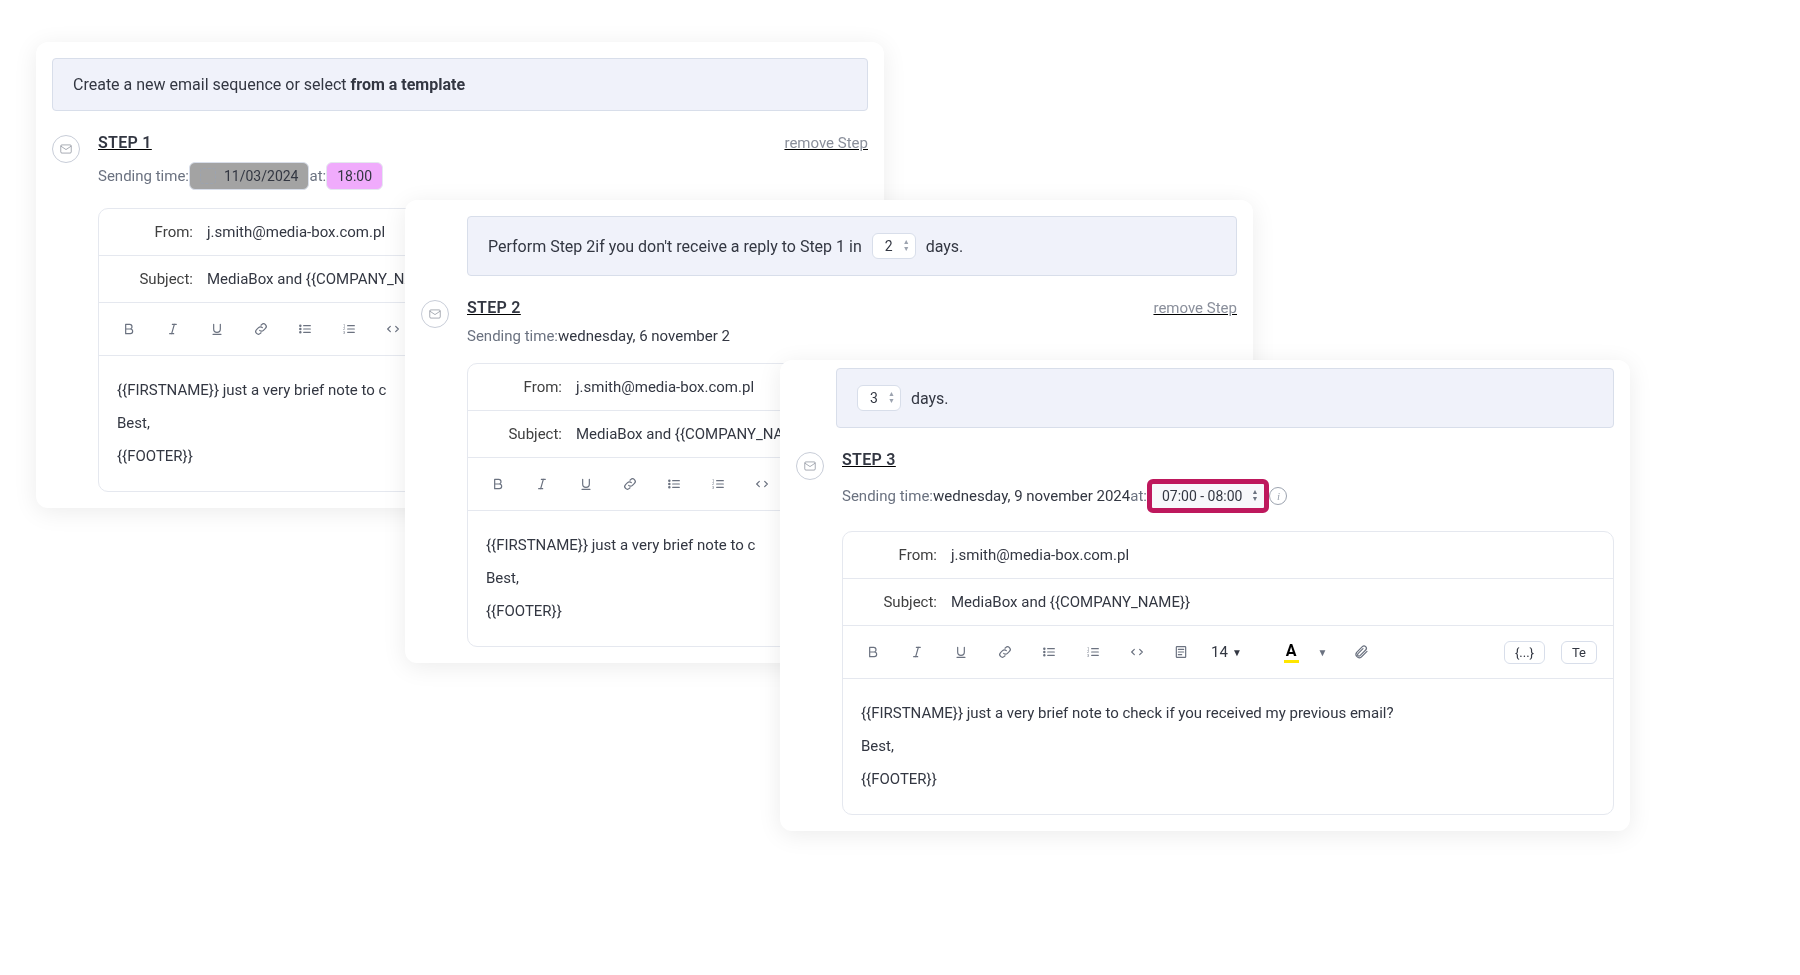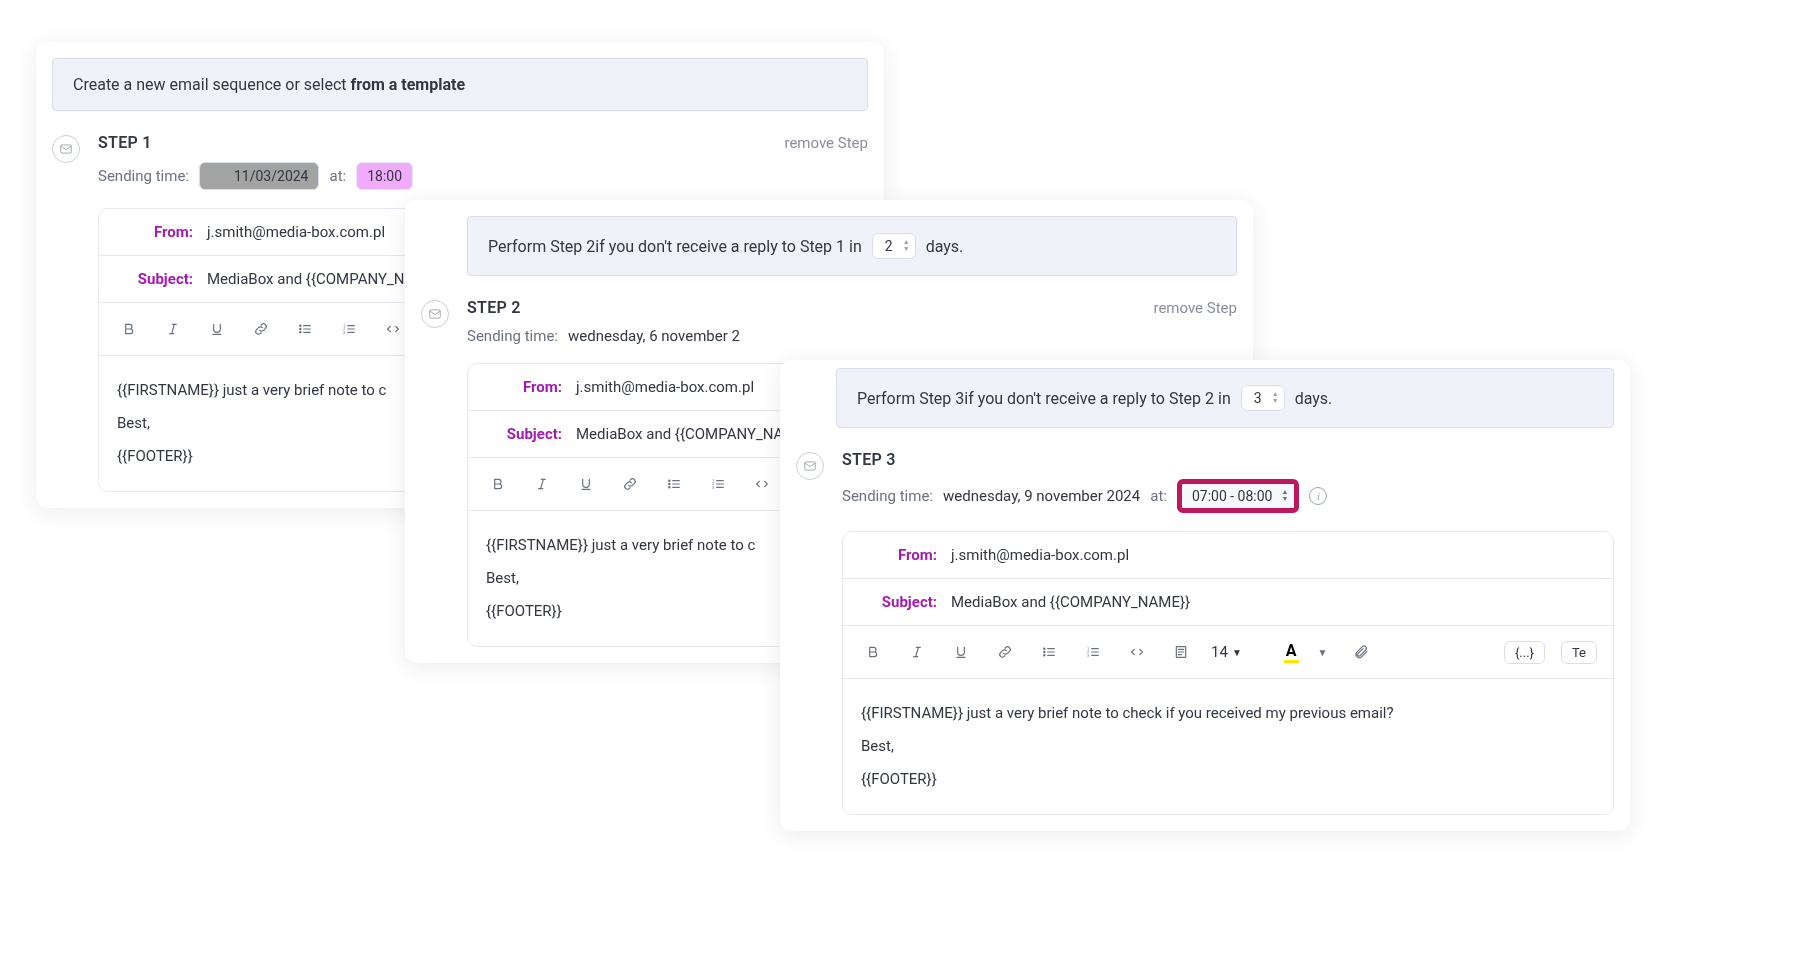--- a/index.html
+++ b/index.html
@@ -77,37 +77,37 @@
       stroke: #6b7280;
       fill: none;
     }
     .step-body {
       flex: 1;
     }
     .step-title-row {
       display: flex;
       justify-content: space-between;
       align-items: center;
+      text-decoration: underline;
     }
     .step-title {
       font-size: 16px;
       font-weight: 600;
       color: #333742;
       letter-spacing: 0.3px;
     }
     .remove-step {
       font-size: 15px;
       color: #8a8f9b;
       cursor: pointer;
     }
     .sending-time-row {
       margin-top: 10px;
       display: flex;
       align-items: center;
-      gap: 10px;
       font-size: 15px;
       color: #6b7280;
     }
     .sending-label {
       color: #6b7280;
     }
     .date-input {
       display: inline-flex;
       align-items: center;
       gap: 8px;
@@ -144,24 +144,23 @@
     }
     .email-field-row {
       display: flex;
       align-items: center;
       padding: 14px 18px;
       border-bottom: 1px solid #e5e8ef;
     }
     .email-field-label {
       width: 76px;
       text-align: right;
-      color: #a21caf;
+      color: #404040;
       font-size: 15px;
       margin-right: 14px;
-      font-weight: bold;
     }
     .email-field-value {
       color: #333742;
       font-size: 15px;
     }
     .toolbar {
       display: flex;
       align-items: center;
       gap: 16px;
       padding: 12px 16px;
@@ -484,21 +483,20 @@
       <div>{{FIRSTNAME}} just a very brief note to c</div>
       <div>Best,</div>
       <div>{{FOOTER}}</div>
     </div>
   </div>
 </div>
 
 <div class="card card3">
   <div style="height:8px"></div>
   <div class="banner">
-    <span><span>Perform Step 3</span><span>if you don't receive a reply to Step 2 in</span></span>
     <span class="num-input">
       <span>3</span>
       <span class="spinners">
           <span>▲</span>
           <span>▼</span>
         </span>
     </span>
     <span>days.</span>
   </div>
 

